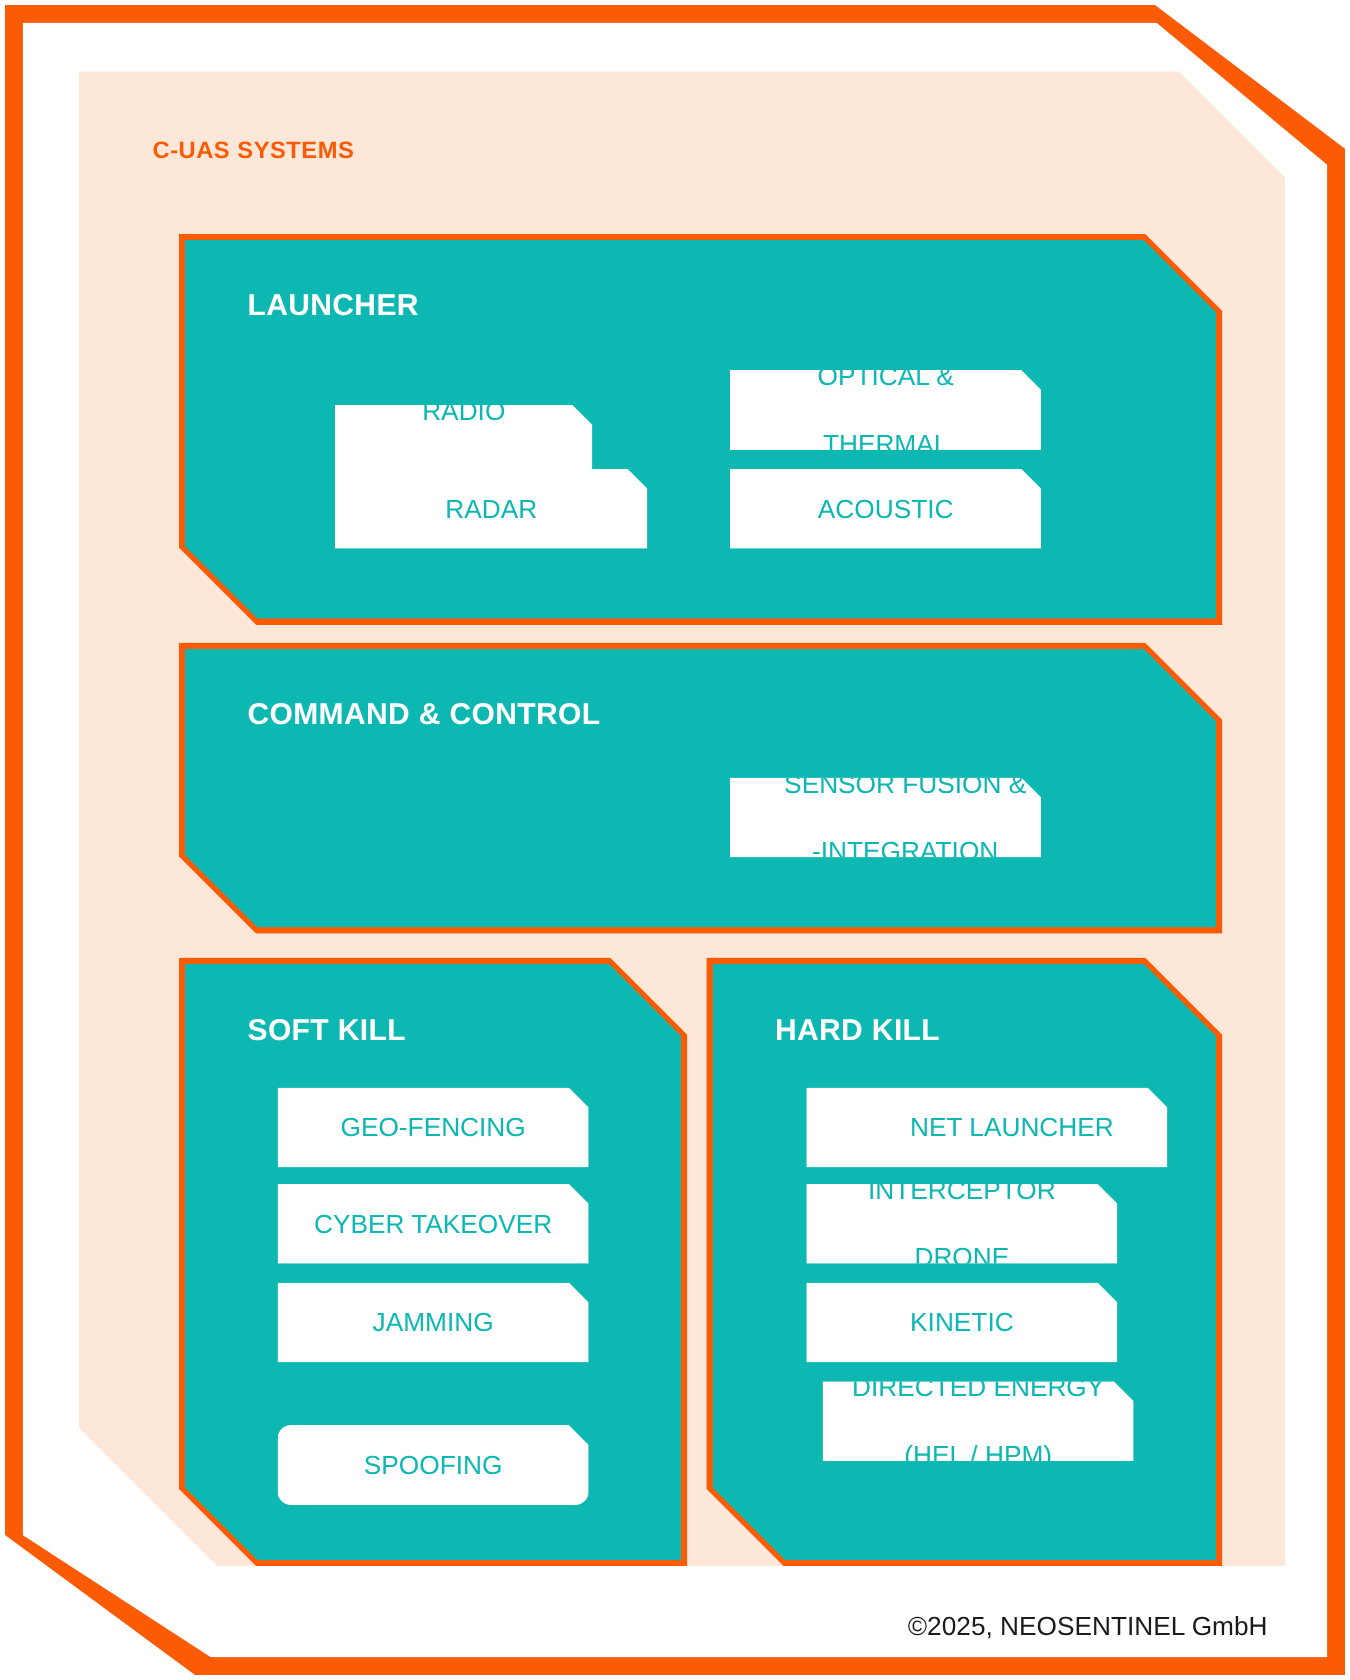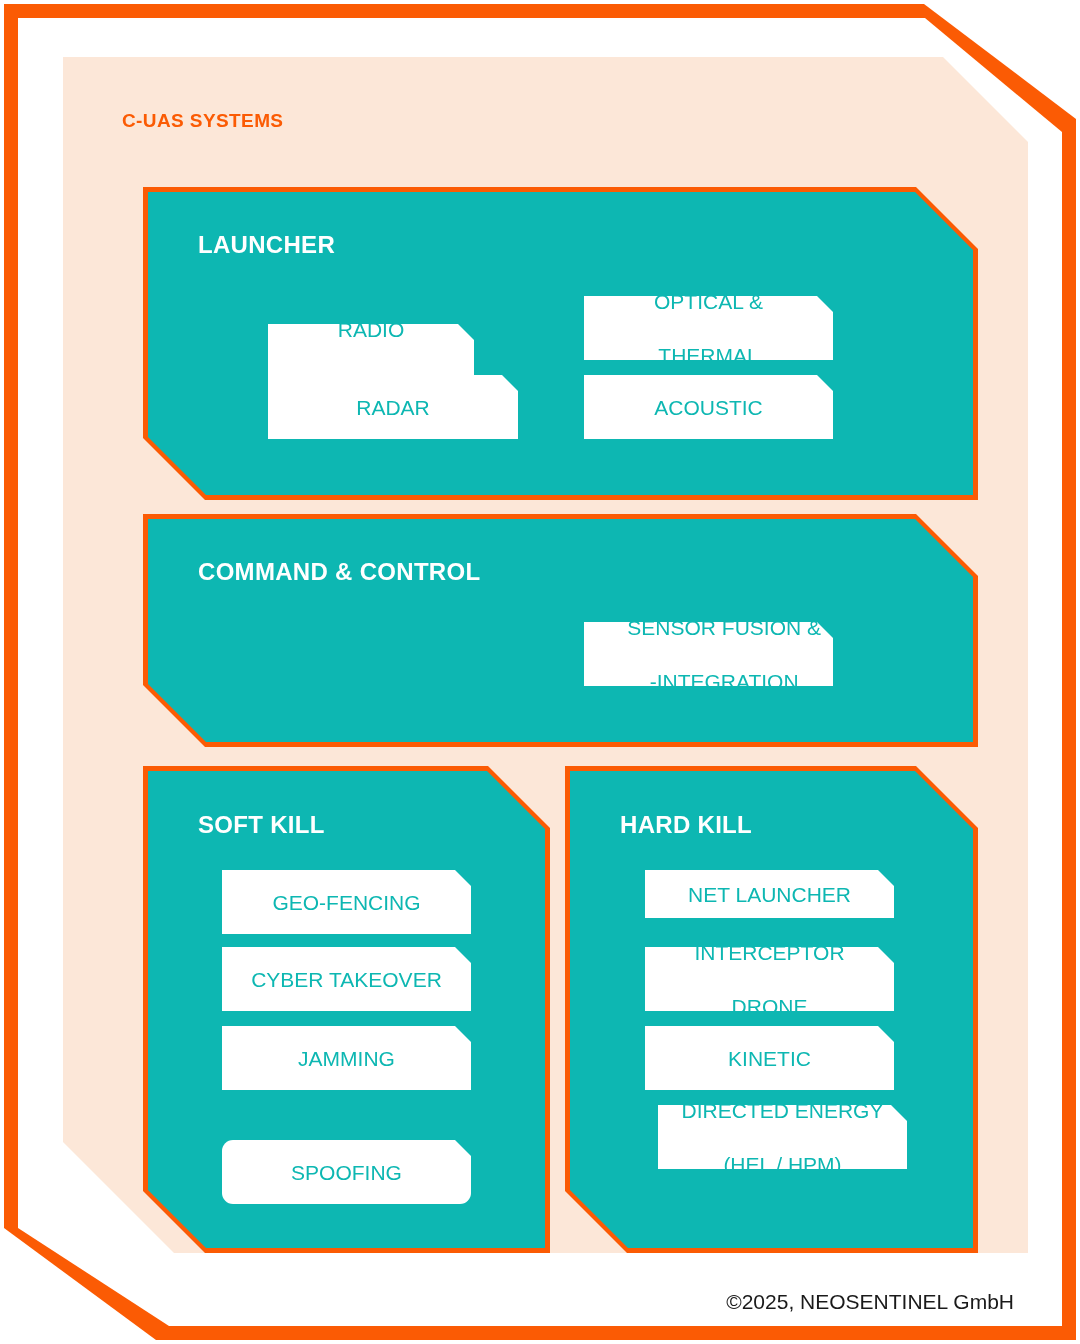--- a/index.html
+++ b/index.html
@@ -186,21 +186,21 @@
   </div>
   <div class="chip" style="left:222px; top:1140px; width:249px; height:64px;border-radius:11px;">
     <span>SPOOFING</span>
   </div>
 
   <div class="group chamfer-lg" style="left:565px; top:766px; width:413px; height:487px;">
     <div class="group-fill chamfer-lg-in"></div>
   </div>
   <div class="group-title" style="left:620px; top:811px;">HARD KILL</div>
 
-  <div class="chip" style="left:645px; top:870px; width:249px; height:48px;">
+  <div class="chip" style="left:645px; top:870px; width:249px; height:64px;padding-left:40px;">
     <span>NET LAUNCHER</span>
   </div>
   <div class="chip" style="left:645px; top:947px; width:249px; height:64px;">
     <span>
       <span>INTERCEPTOR</span><br>
       <span>DRONE</span>
     </span>
   </div>
   <div class="chip" style="left:645px; top:1026px; width:249px; height:64px;">
     <span>KINETIC</span>

